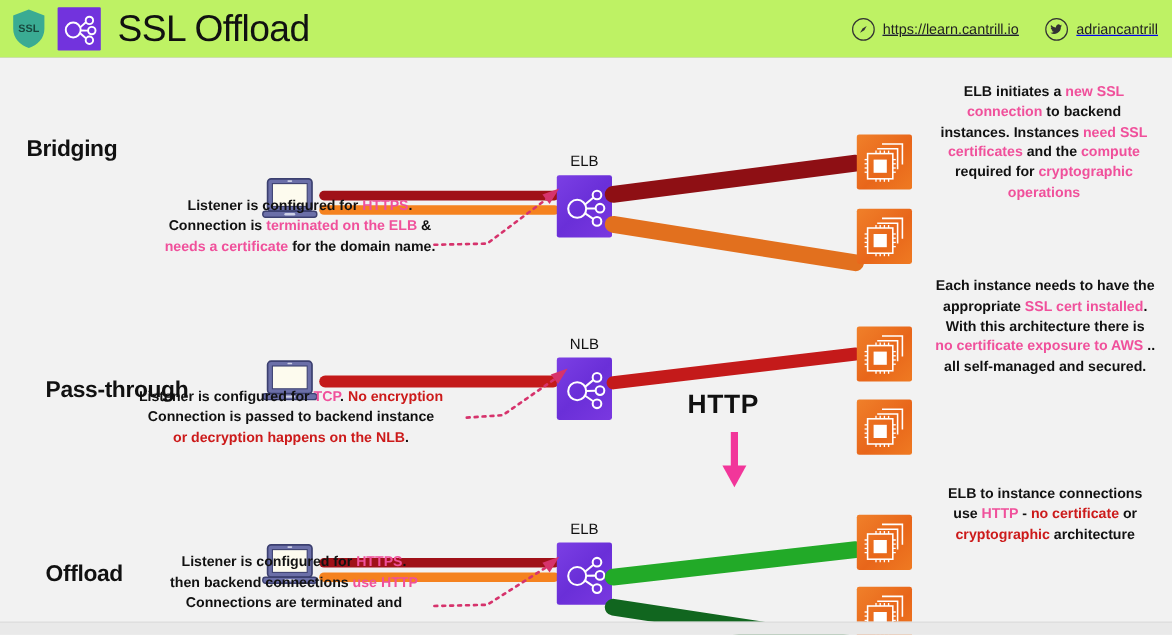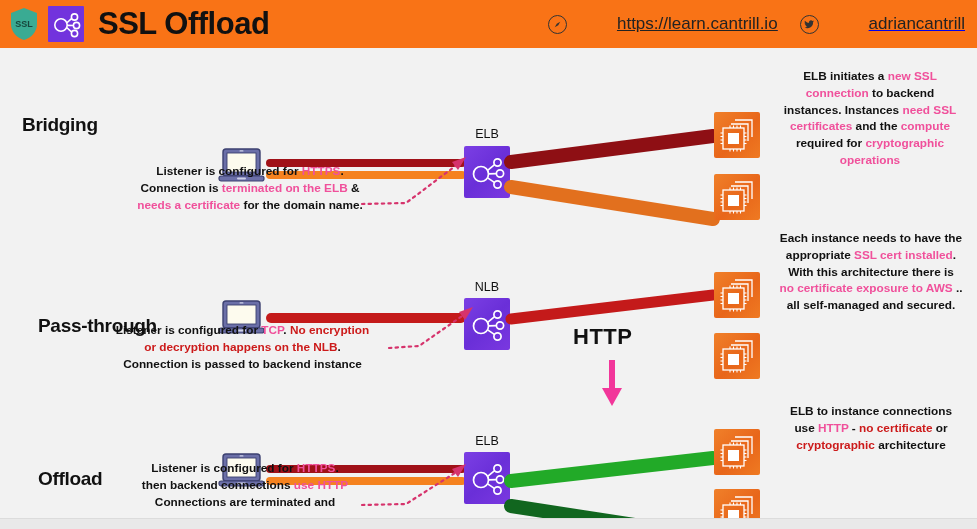--- a/index.html
+++ b/index.html
@@ -6,33 +6,33 @@
   body{
     width:977px;height:529px;
     background:#f2f2f2;
     font-family:"Liberation Sans", sans-serif;
     overflow:hidden;
     position:relative;
   }
   
   .header{
     position:absolute;left:0;top:0;width:977px;height:48px;
-    background:#f97316;
+    background:#bef264;
     border-bottom:4px solid #a3a3a3;
     display:flex;align-items:center;
   }
   .hdr-shield{margin-left:8px;width:32px;height:36px;flex:none;position:relative;}
   .hdr-elb{margin-left:8px;width:36px;height:36px;flex:none;}
   .hdr-title{
-    margin-left:14px;font-size:31px;font-weight:bold;color:#111;
+    margin-left:14px;font-size:31px;font-weight:normal;color:#111;
     letter-spacing:-0.5px;
   }
   .hdr-right{margin-left:auto;margin-right:12px;display:flex;align-items:center;gap:22px;}
   .hdr-link{display:flex;align-items:center;gap:7px;}
-  .hdr-link .lbl{font-size:17px;color:#222;margin-left:43px;}
+  .hdr-link .lbl{font-size:12px;color:#222;}
   .hdr-link .lbl.url{text-decoration:underline;}
   .circ-icon{width:17px;height:17px;border:1.6px solid #333;border-radius:50%;
              display:flex;align-items:center;justify-content:center;flex:none;}
   .circ-icon svg{display:block;}
 
   
   .stage{position:absolute;left:0;top:48px;width:977px;height:470px;background:#f2f2f2;}
   .footer-bar{position:absolute;left:0;top:518px;width:977px;height:11px;background:#e9e9e9;border-top:1px solid #dcdcdc;}
 
   .row-label{
@@ -319,22 +319,22 @@
   <div class="note center" style="left:765px; top:182px; width:212px;">
       <div><span>Each instance needs to have the</span></div>
       <div><span>appropriate </span><span class="pink">SSL cert installed</span><span>.</span></div>
       <div><span>With this architecture there is</span></div>
       <div><span class="pink">no certificate exposure to AWS</span><span> ..</span></div>
       <div><span>all self-managed and secured.</span></div>
     </div>
 
   <div class="note center" style="left:80px; top:274px; width:325px;">
       <div><span>Listener is configured for </span><span class="pink">TCP</span><span>. </span><span class="red">No encryption</span></div>
+      <div><span>Connection is passed to backend instance</span></div>
       <div><span class="red">or decryption happens on the NLB</span><span>.</span></div>
-      <div><span>Connection is passed to backend instance</span></div>
     </div>
 
   <svg class="arrowsvg" style="left:385px; top:252px;" width="100" height="60">
     <path d="M4 48 L34 46 L80 14" stroke="#d6336c" stroke-width="2.2" fill="none" stroke-dasharray="2.4 4.2" stroke-linecap="round"></path>
     <polygon points="88,7 74,12 80,20" fill="#d6336c"></polygon>
   </svg>
 
   <div class="row-label" style="left:38px; top:420px;">Offload</div>
 
   <div class="laptop" style="left:219px; top:405px;">

